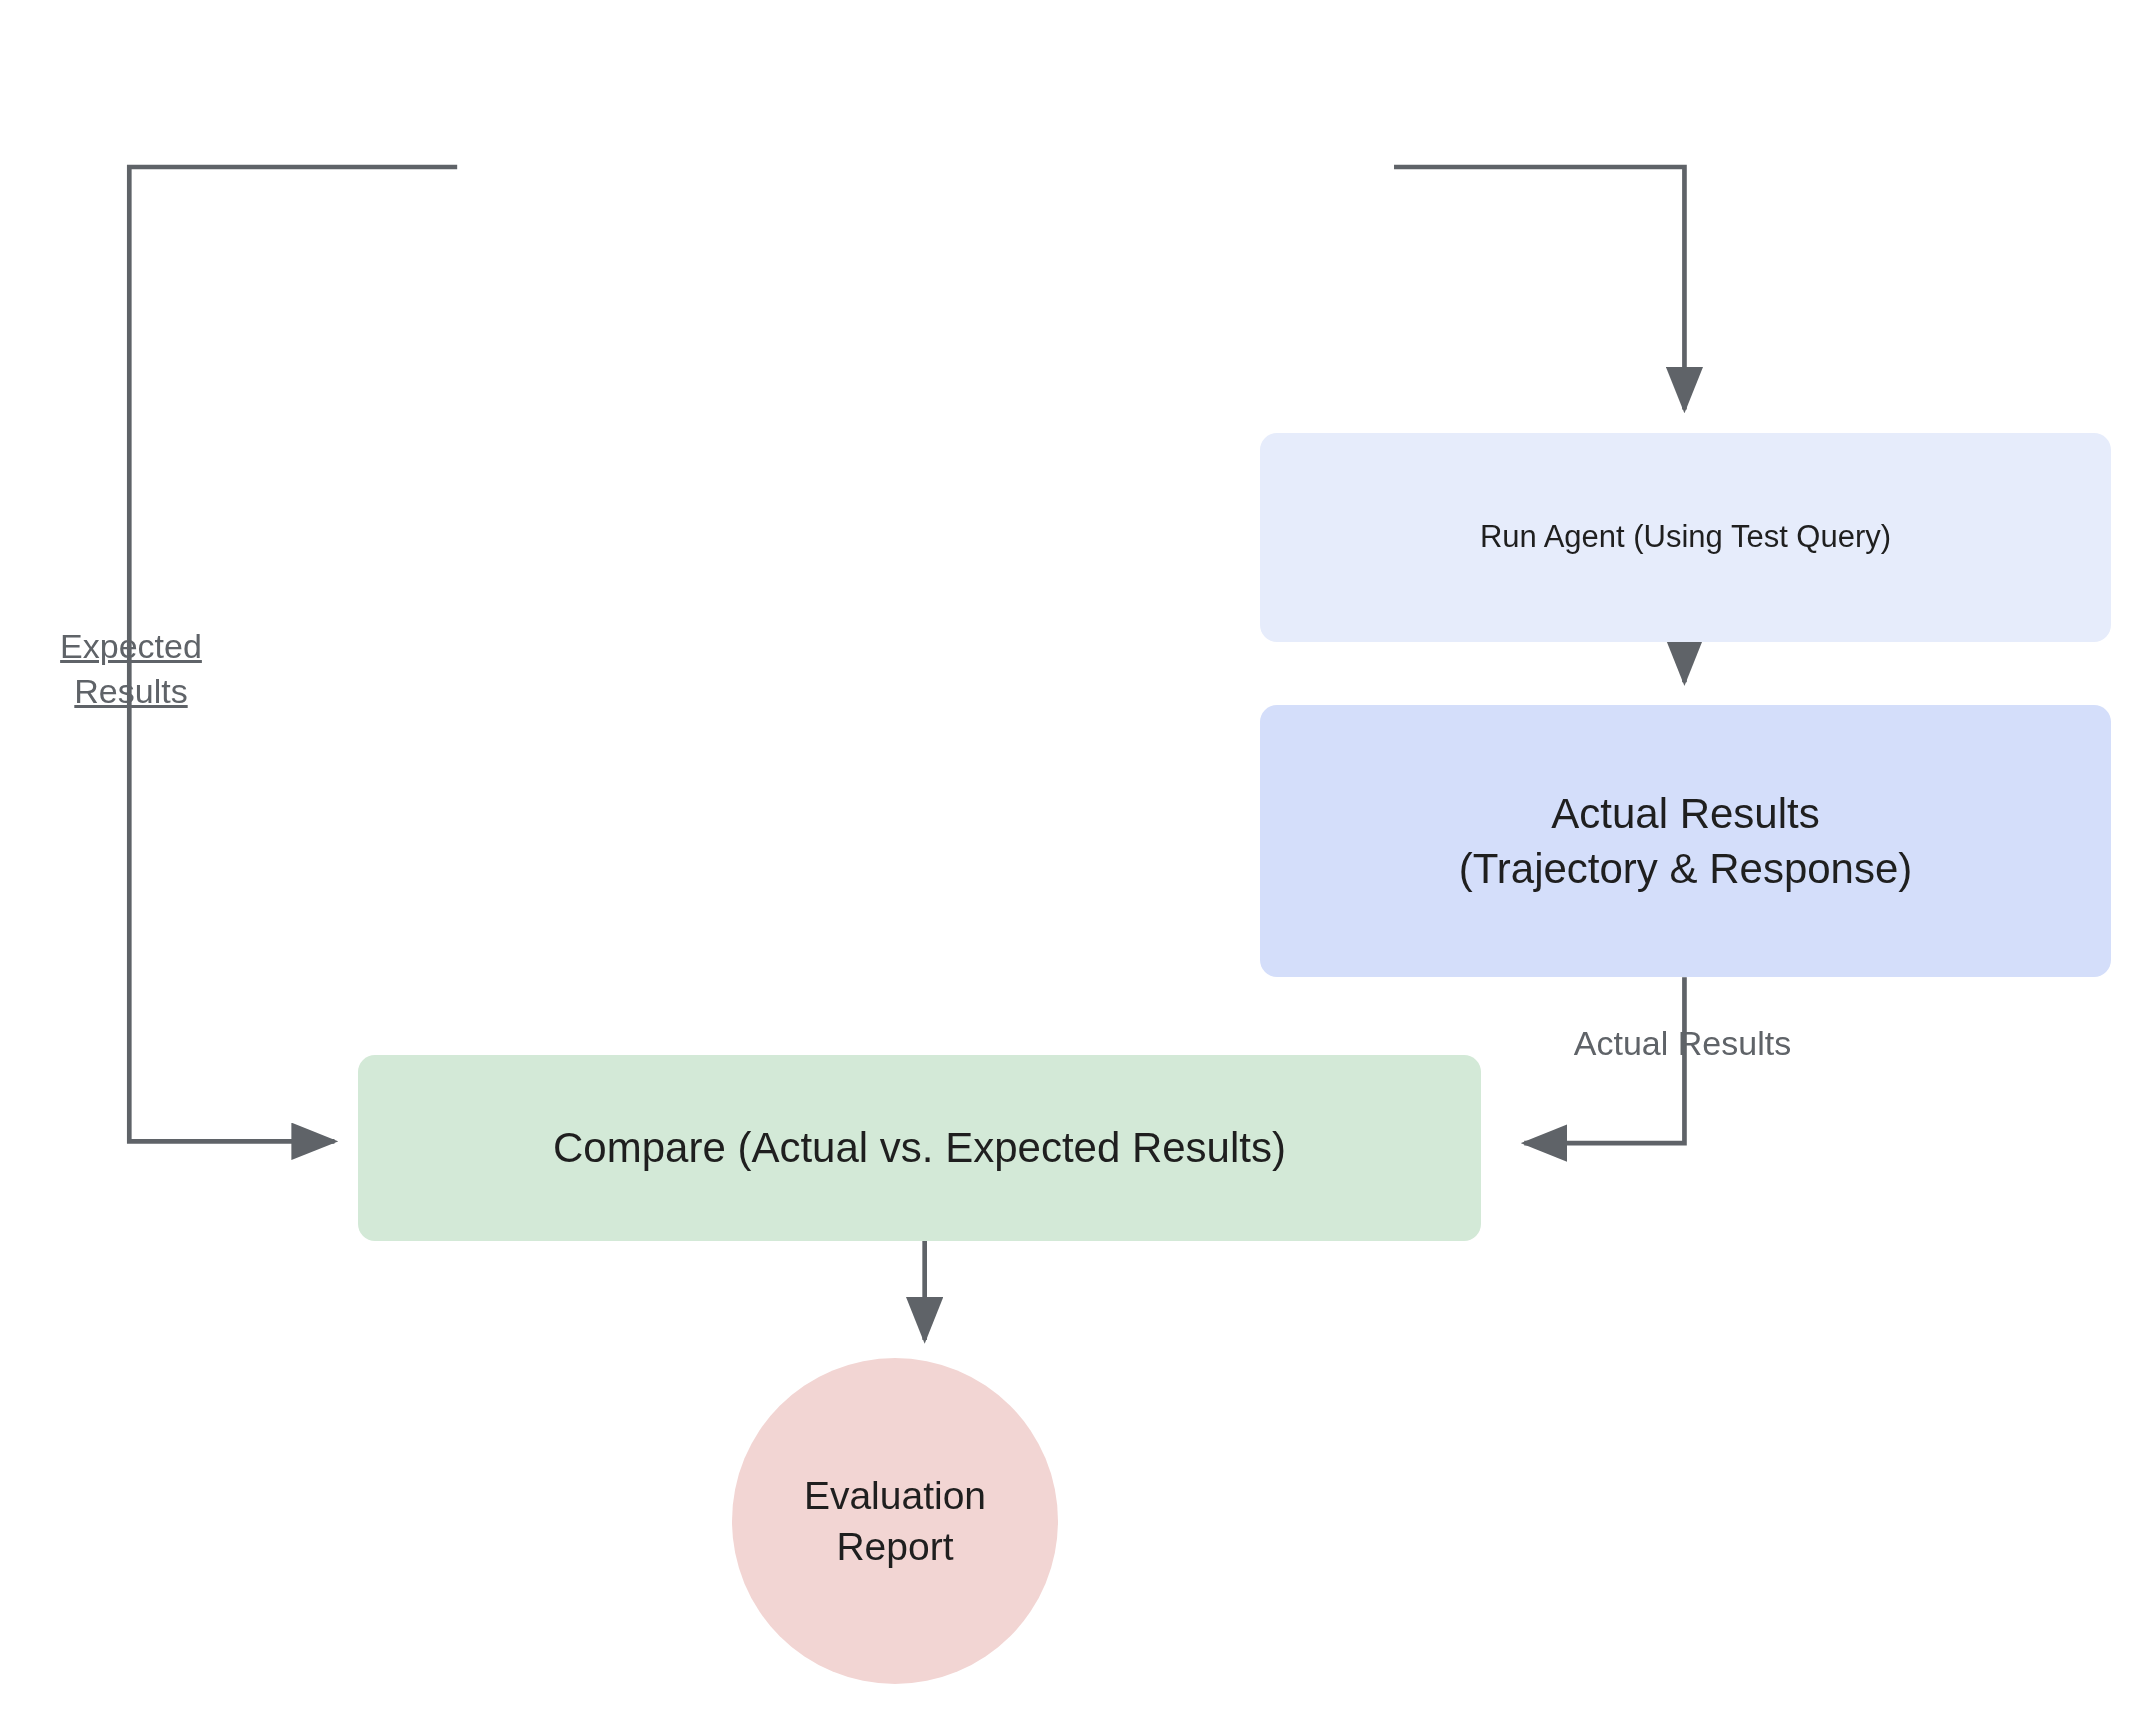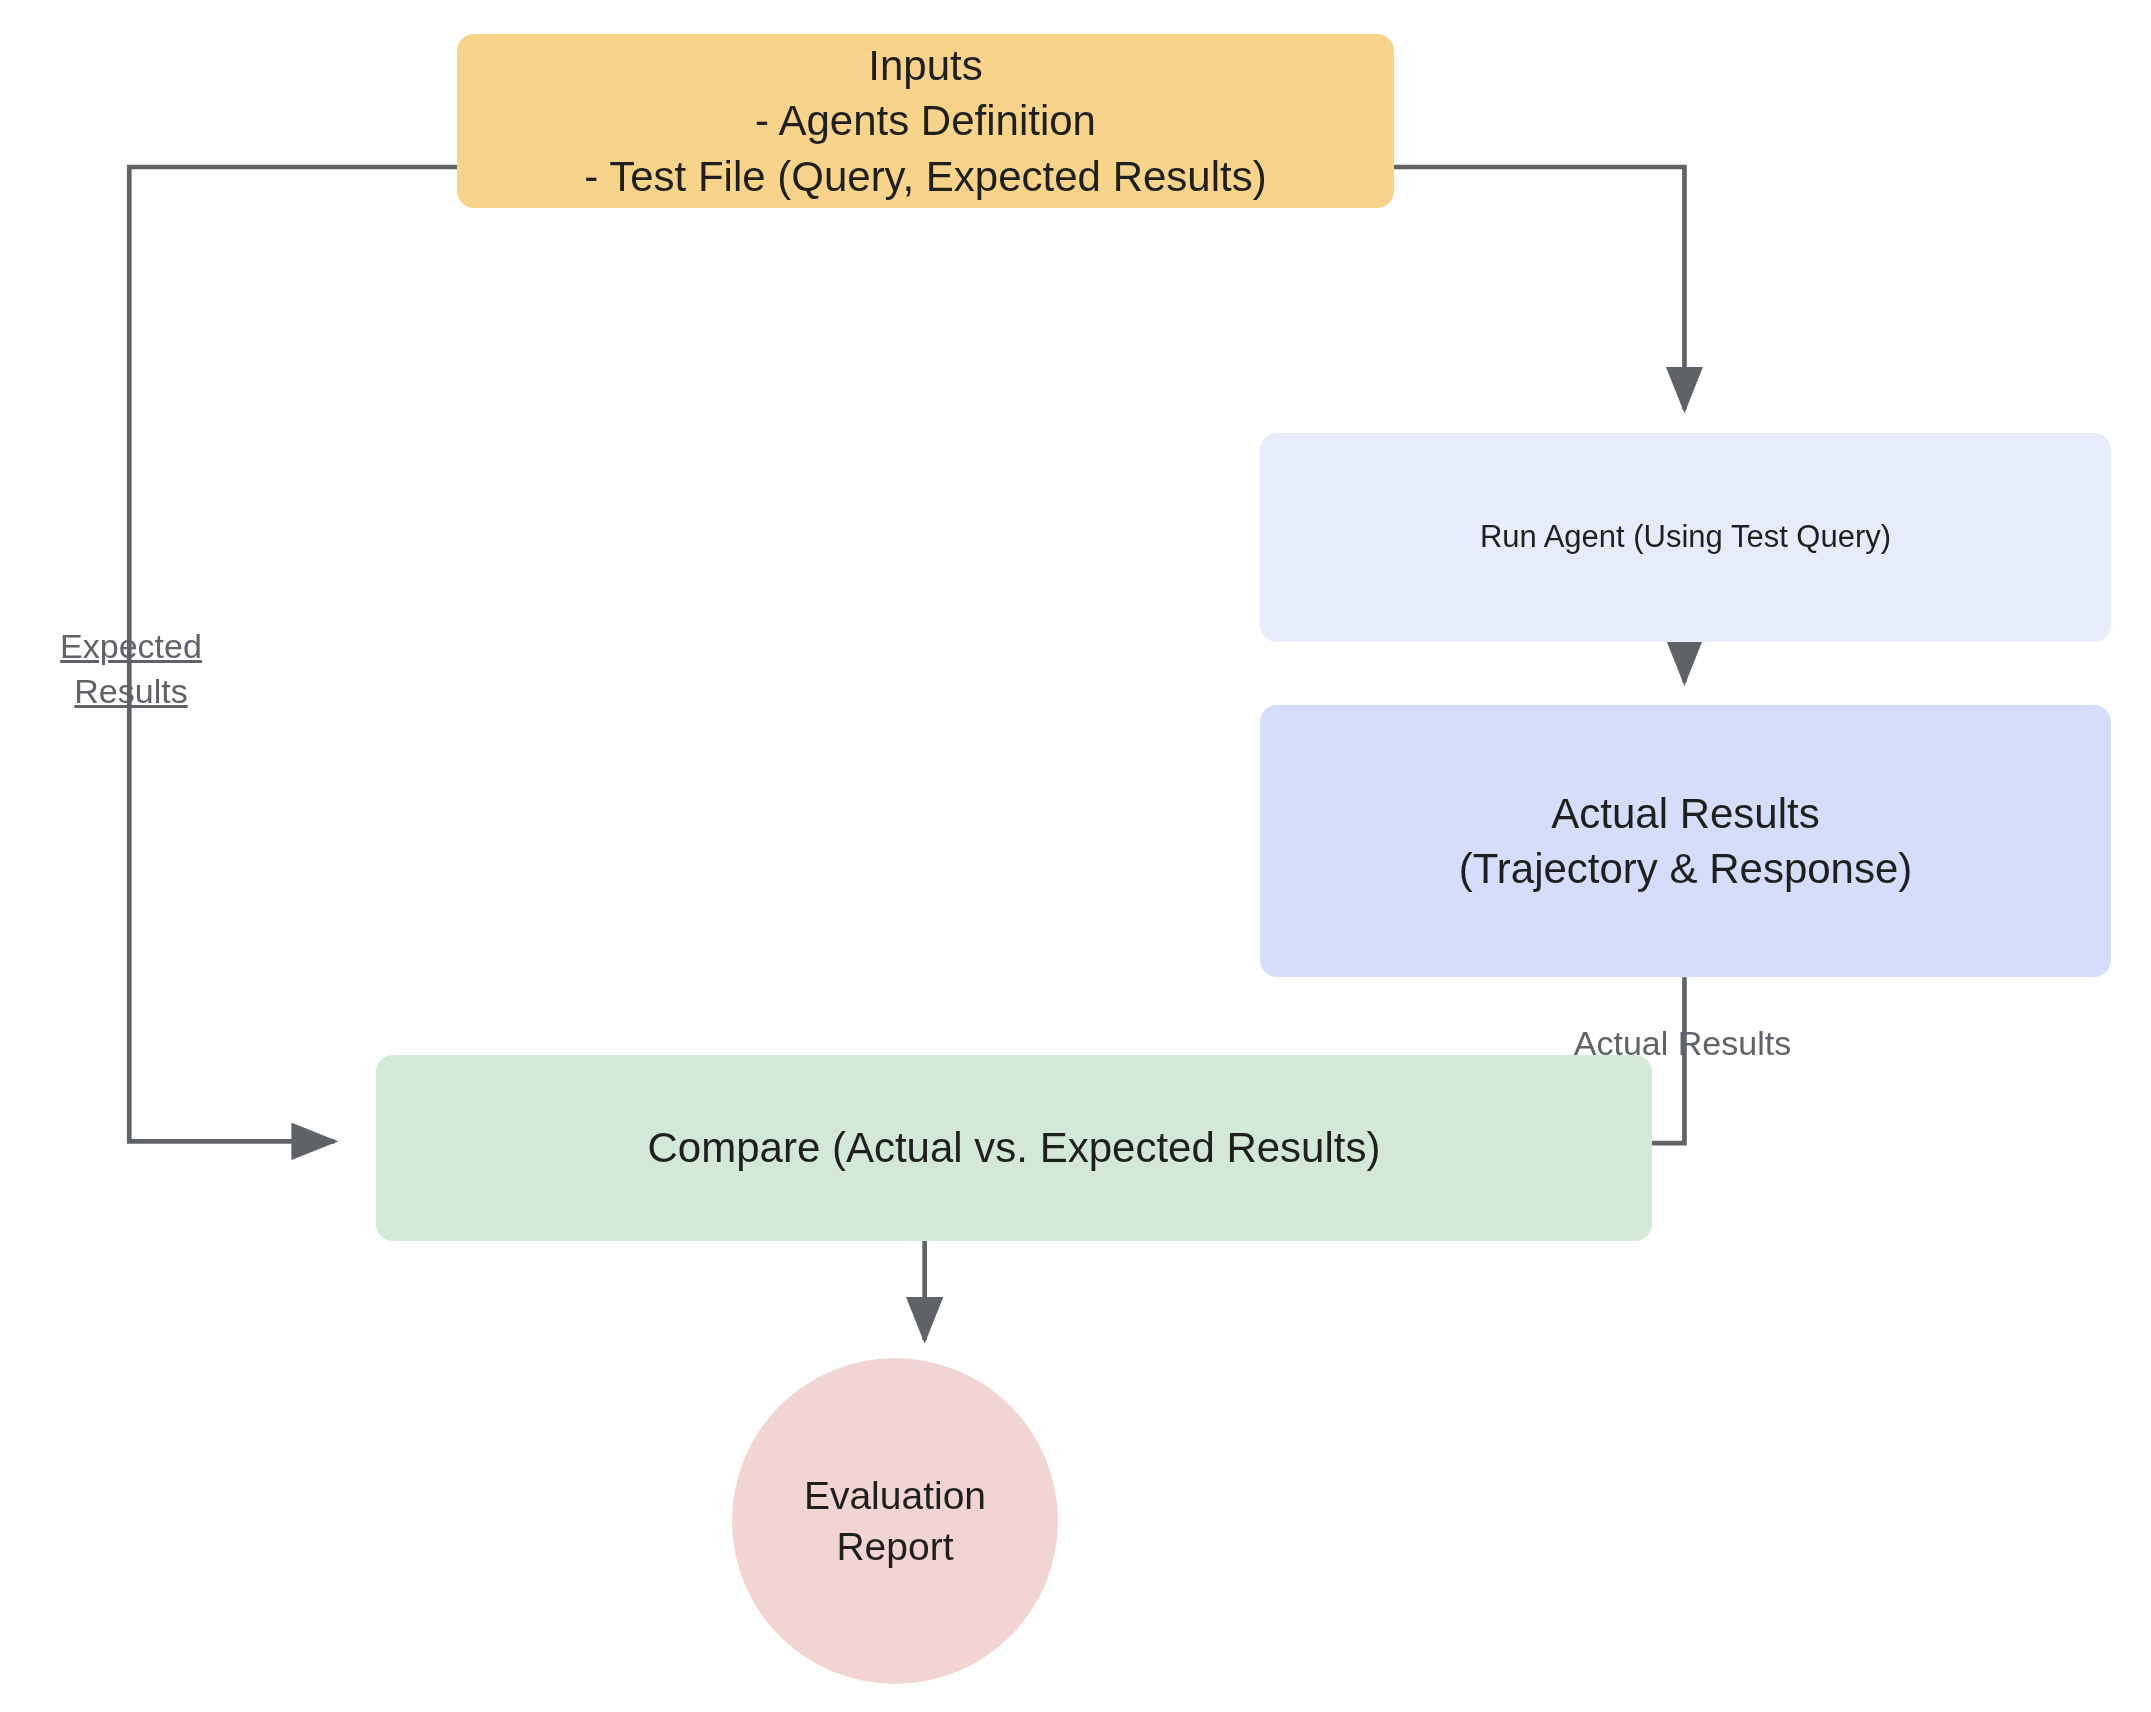--- a/index.html
+++ b/index.html
@@ -60,23 +60,23 @@
   }
   #node-actual-results {
     left: 1260px;
     top: 705px;
     width: 851px;
     height: 272px;
     background: #d4defa;
     font-size: 42px;
   }
   #node-compare {
-    left: 376px;
+    left: 358px;
     top: 1055px;
-    width: 1276px;
+    width: 1123px;
     height: 186px;
     background: #d3e9d7;
     font-size: 42px;
   }
   #node-evaluation-report {
     left: 732px;
     top: 1358px;
     width: 326px;
     height: 326px;
     background: #f2d5d3;
@@ -121,25 +121,20 @@
 
     <path d="M 1488,178 L 1798,178 L 1798,437" fill="none" stroke="#5f6368" stroke-width="5" marker-end="url(#arrowhead)"></path>
 
     <path d="M 1798,686 L 1798,728" fill="none" stroke="#5f6368" stroke-width="5" marker-end="url(#arrowhead)"></path>
 
     <path d="M 1798,1043 L 1798,1220 L 1627,1220" fill="none" stroke="#5f6368" stroke-width="5" marker-end="url(#arrowhead)"></path>
 
     <path d="M 987,1324 L 987,1430" fill="none" stroke="#5f6368" stroke-width="5" marker-end="url(#arrowhead)"></path>
   </svg>
 
-  <div class="node node-rect" id="node-inputs">
-    <span>Inputs
-- Agents Definition
-- Test File (Query, Expected Results)</span>
-  </div>
 
   <div class="node node-rect" id="node-run-agent">
     <span>Run Agent (Using Test Query)</span>
   </div>
 
   <div class="node node-rect" id="node-actual-results">
     <span>Actual Results
 (Trajectory &amp; Response)</span>
   </div>
 

